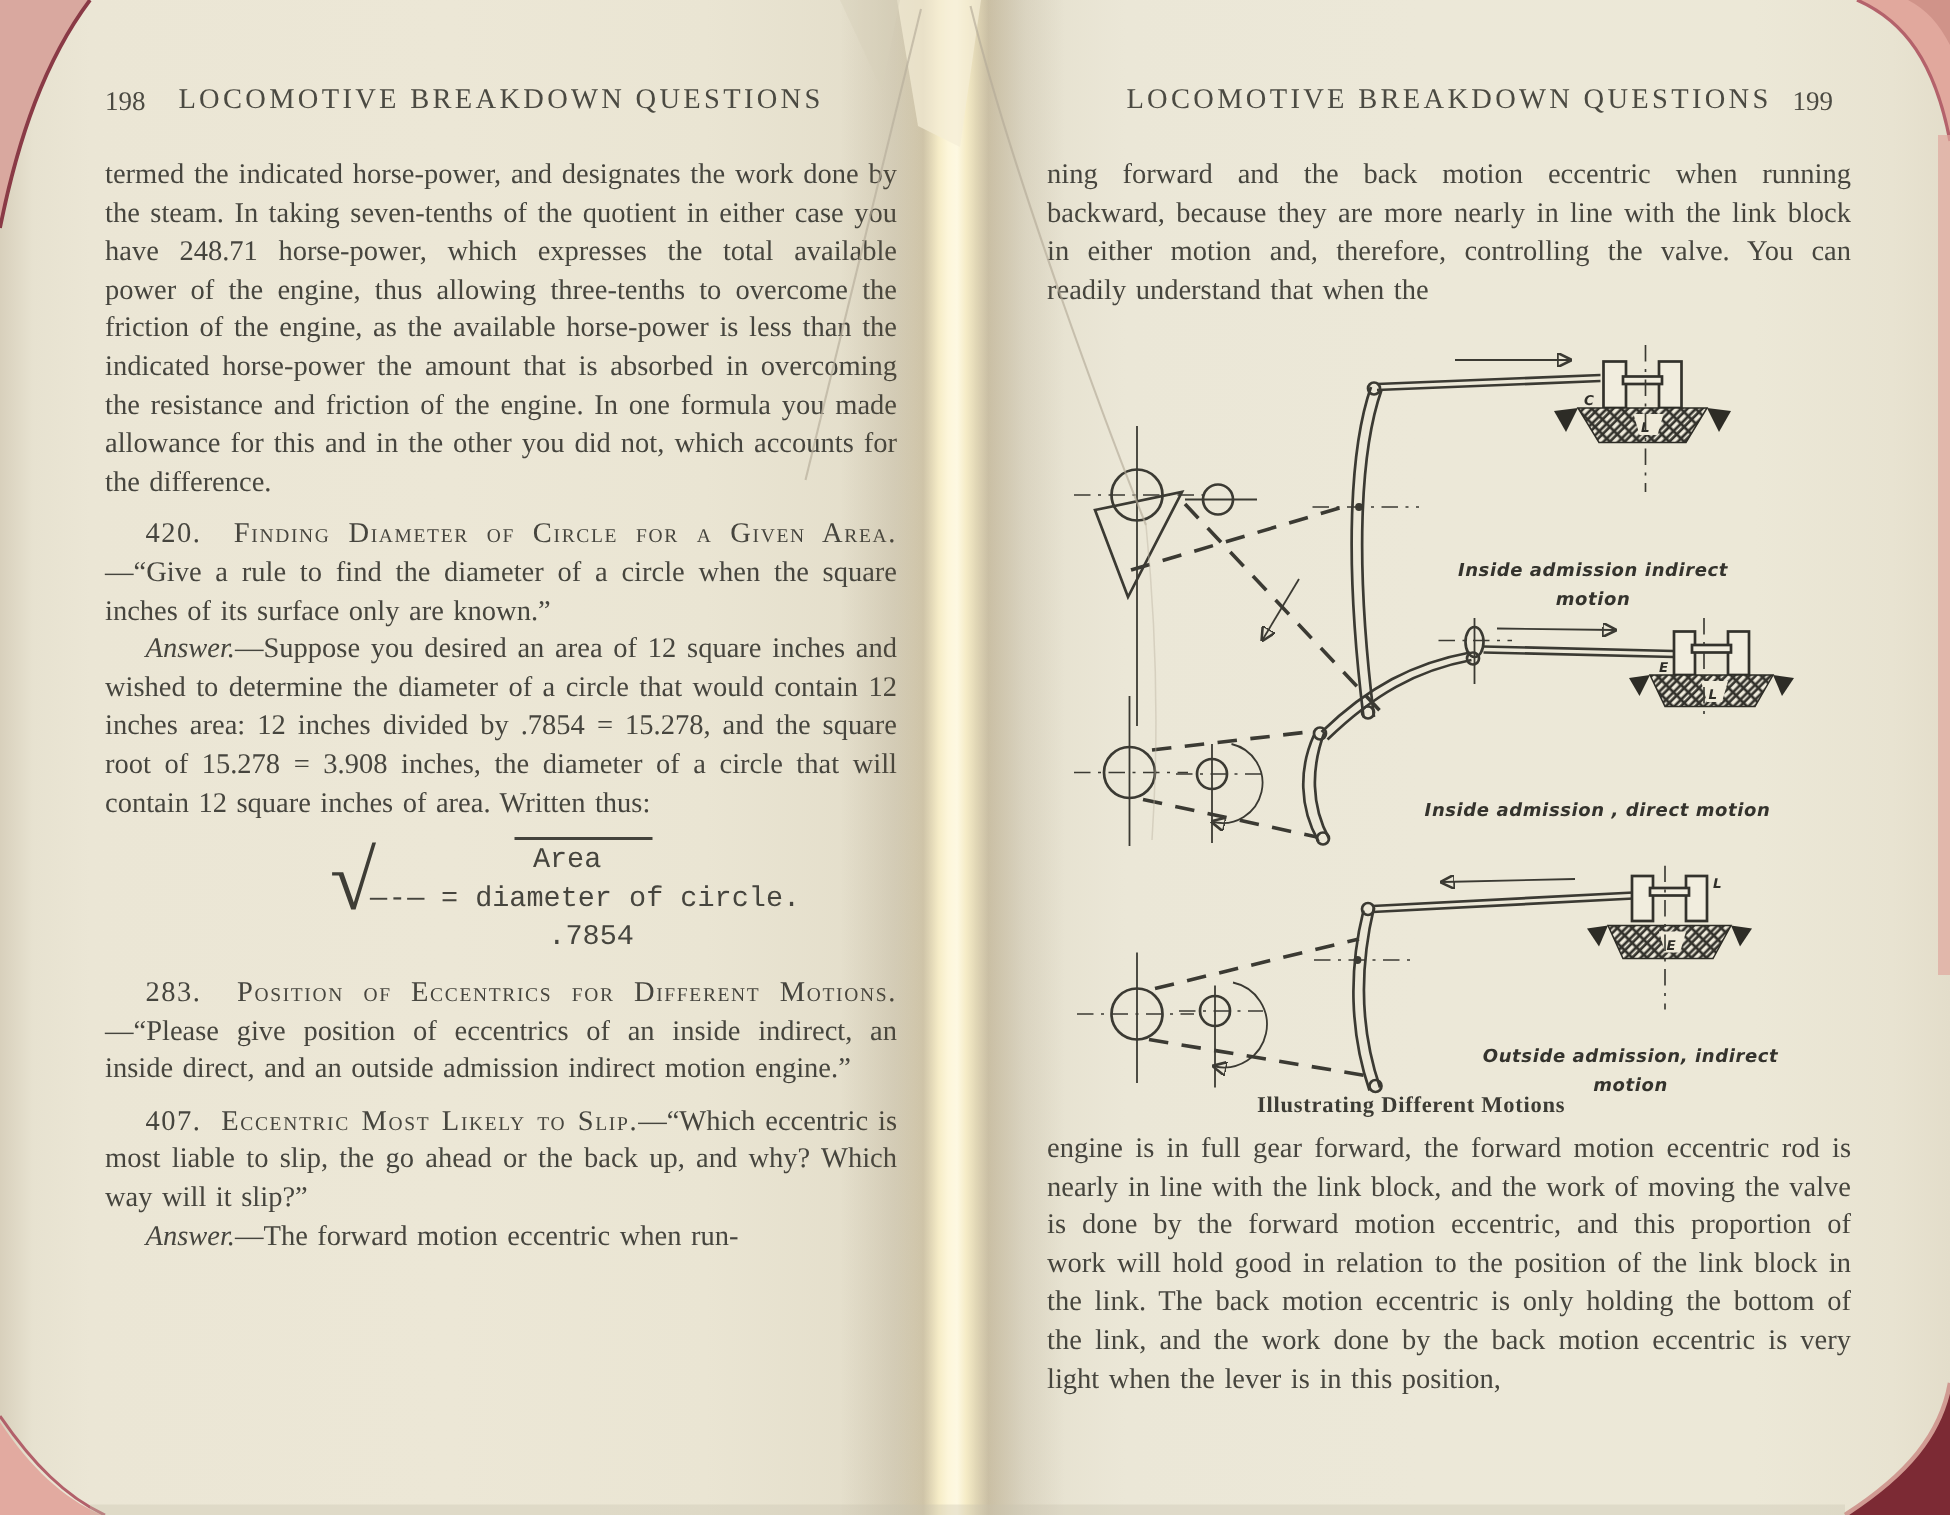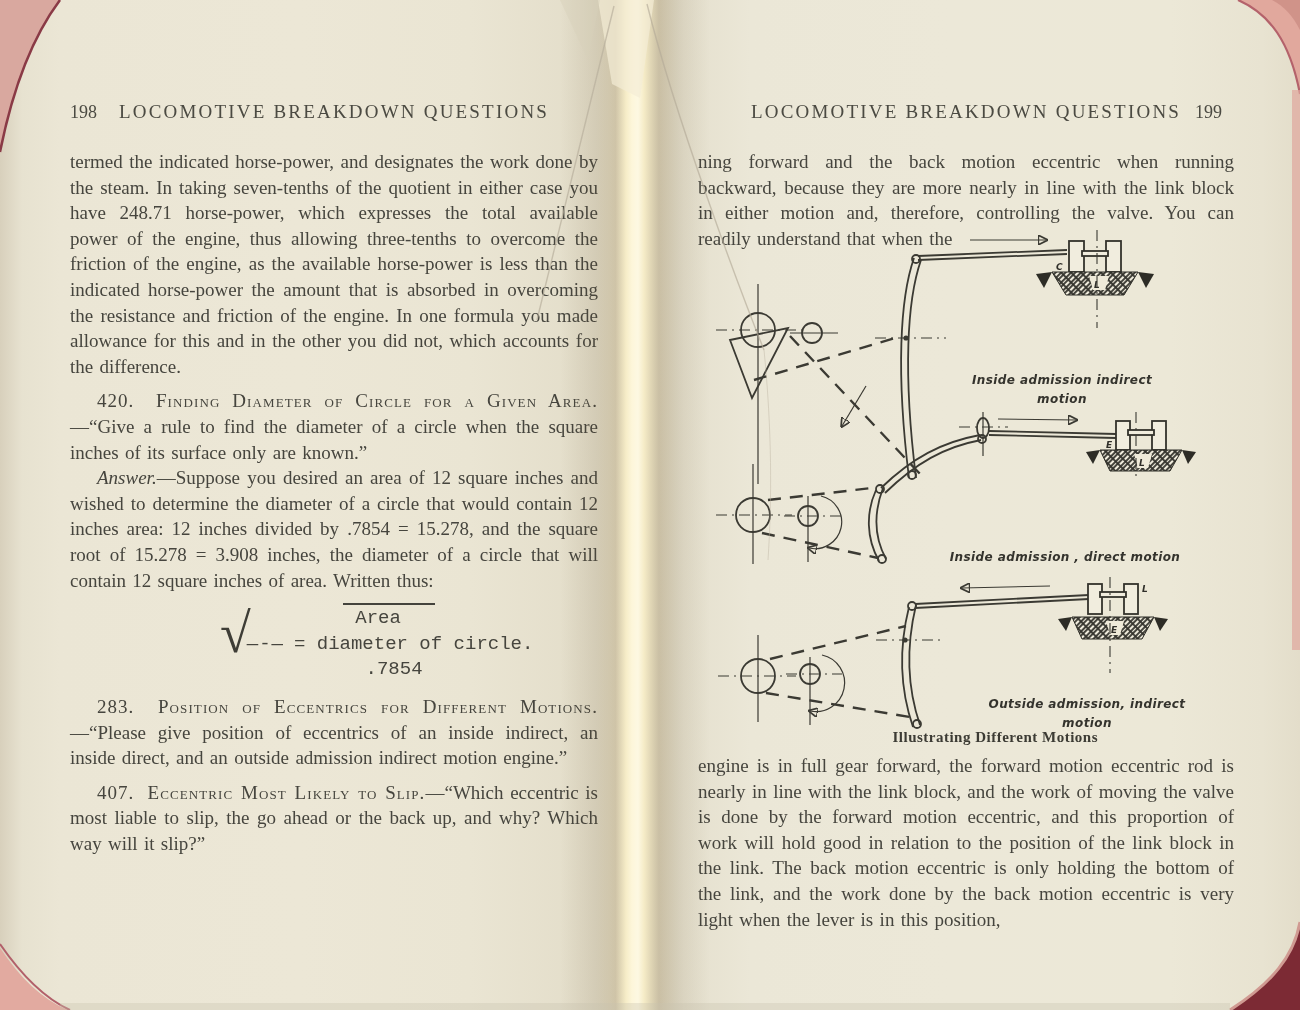--- a/index.html
+++ b/index.html
@@ -16,21 +16,21 @@
   #gutter{position:absolute;left:560px;top:0;width:150px;height:1010px;pointer-events:none;
     background:linear-gradient(90deg,rgba(108,88,52,0) 0%,rgba(108,88,52,.13) 24%,rgba(150,124,70,.24) 37%,
       rgba(250,240,200,.85) 44%,#fdf6da 48%,#fdf8e2 52%,rgba(250,240,200,.85) 56%,
       rgba(140,114,64,.22) 66%,rgba(108,88,52,.10) 80%,rgba(108,88,52,0) 100%);}
 
   .content-left{position:relative;padding:56px 52px 0 70px;}
   .content-right{position:relative;padding:56px 66px 0 48px;}
 
   .pheader{position:relative;height:28px;margin-bottom:20px;font-size:19px;
            letter-spacing:2.2px;color:#4b4a42;white-space:nowrap;}
-  .pheader .title{display:block;text-align:center;margin-top:45px;}
+  .pheader .title{display:block;text-align:center;}
   .pheader .num{position:absolute;top:1px;font-size:18px;letter-spacing:0;}
   #left-page .pheader .num{left:0;}
   #right-page .pheader .num{right:12px;}
 
   p.book{margin:0;font-size:19px;line-height:25.6px;text-align:justify;word-spacing:1.6px;}
   p.ind{text-indent:27px;}
   p.sp{margin-top:9px;}
   .sc{font-variant:small-caps;letter-spacing:1.1px;}
   .secnum{letter-spacing:1px;}
   .ital{font-style:italic;}
@@ -55,24 +55,24 @@
   .fig svg .dd{stroke-dasharray:11 5 2 5;stroke-width:1.1;}
   .fig svg .solidfill{fill:#2d2c26;stroke:none;}
   .fig svg .notch{fill:#efead9;stroke:none;}
   .fig svg .dot{fill:#3b3a33;stroke:none;}
   .vlt{font-family:"DejaVu Sans",sans-serif;font-style:italic;font-weight:bold;font-size:9px;fill:#2f2e29;stroke:none;}
 
   .figcap{position:absolute;text-align:center;font-family:"DejaVu Sans",sans-serif;
           font-style:italic;font-weight:bold;font-size:12px;line-height:19px;
           color:#34332d;letter-spacing:.4px;}
   #cap1{left:262px;top:143px;width:220px;}
-  #cap2{left:230px;top:136px;width:290px;}
+  #cap2{left:230px;top:119px;width:290px;}
   #cap3{left:272px;top:118px;width:250px;}
 
-  #figcap-main{position:absolute;left:188px;top:729px;width:260px;text-align:right;
+  #figcap-main{position:absolute;left:188px;top:729px;width:260px;text-align:left;
     font-size:15px;font-weight:bold;letter-spacing:.5px;color:#3c3b34;}
 
   #rp-bottom{position:absolute;left:48px;top:753px;width:536px;}
 
   #overlay{position:absolute;left:0;top:0;width:1300px;height:1010px;pointer-events:none;}
 </style>
 </head>
 <body>
 
 <div id="stage">
@@ -100,20 +100,21 @@
           </span>
           <span class="frac-den">.7854</span>
         </div>
       </div>
 
       <p class="book ind sp"><span class="secnum">283.</span>&nbsp; <span class="sc">Position of Eccentrics for Different Motions.</span><span>—“Please give position of eccentrics of an inside indirect, an inside direct, and an outside admission indirect motion engine.”</span></p>
 
 
       <p class="book ind sp"><span class="secnum">407.</span>&nbsp; <span class="sc">Eccentric Most Likely to Slip.</span><span>—“Which eccentric is most liable to slip, the go ahead or the back up, and why?  Which way will it slip?”</span></p>
 
+      <p class="book ind"><span class="ital">Answer.</span><span>—The forward motion eccentric when run-</span></p>
     </div>
   </div>
 
   <div class="page" id="right-page">
     <div class="content-right">
       <div class="pheader">
         <span class="num">199</span>
         <span class="title">LOCOMOTIVE BREAKDOWN QUESTIONS</span>
       </div>
       <p class="book">ning forward and the back motion eccentric when running backward, because they are more nearly in line with the link block in either motion and, therefore, controlling the valve.  You can readily understand that when the</p>

